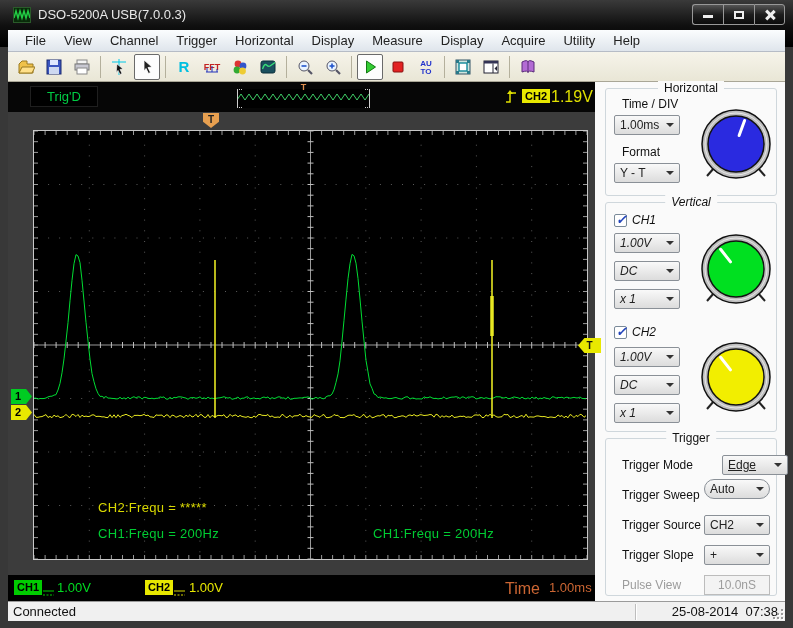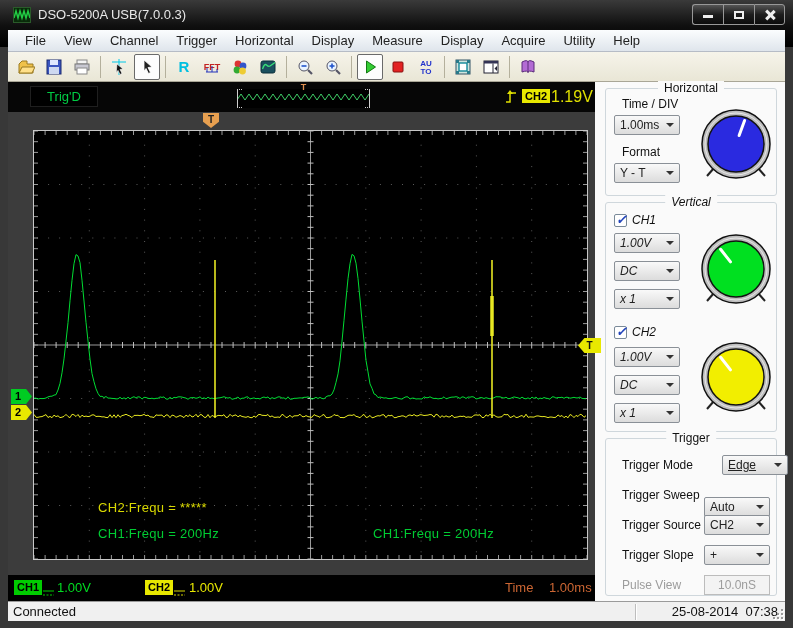--- a/index.html
+++ b/index.html
@@ -69,21 +69,21 @@
   .anno.y{color:#d8d800;} .anno.g{color:#00cc33;}
   
   .chbar{position:absolute;left:0;top:493px;width:587px;height:26px;background:#000;}
   .cbadge{position:absolute;top:5px;height:15px;font-size:11px;font-weight:bold;color:#000;
           padding:1px 3px;}
   .cb1{left:6px;background:#00cc00;} .cb2{left:137px;background:#e8e800;}
   .cvolt{position:absolute;top:5px;font-size:13px;}
   .cv1{left:49px;color:#00dd22;} .cv2{left:181px;color:#e8e800;}
   .coup{position:absolute;top:9px;}
   .cp1{left:35px;} .cp2{left:166px;}
-  .timelbl{position:absolute;left:497px;top:5px;color:#cc6633;font-size:13px;}
+  .timelbl{position:absolute;left:497px;top:5px;color:#cc6633;font-size:16px;}
   .timeval{position:absolute;left:541px;top:5px;color:#cc6633;font-size:13px;}
   
   .panel{position:absolute;left:595px;top:82px;width:190px;height:519px;background:#fafafa;
          font-size:12px;}
   .gbox{position:absolute;left:10px;width:172px;border:1px solid #cfd7dc;border-radius:3px;}
   .gtitle{position:absolute;top:-8px;left:50%;transform:translateX(-50%);background:#fafafa;
           padding:0 6px;font-size:12px;color:#111;white-space:nowrap;}
   .lbl{position:absolute;left:16px;color:#111;}
   .combo{position:absolute;width:66px;height:20px;background:linear-gradient(#f9f9f9,#dcdcdc);
          border:1px solid #8a9097;border-radius:2px;display:flex;align-items:center;
@@ -1312,21 +1312,21 @@
     </div>
 
     <div class="gbox" style="top:356px;height:158px;">
       <div class="gtitle">Trigger</div>
       <div class="lbl" style="top:19px;">Trigger Mode</div>
       <div class="combo" style="left:116px;top:16px;text-decoration:underline;">
         <span>Edge</span>
           <span class="arr"></span>
       </div>
       <div class="lbl" style="top:49px;">Trigger Sweep</div>
-      <div class="combo" style="left:98px;top:58px;">
+      <div class="combo" style="left:98px;top:40px;border-radius:10px;">
         <span>Auto</span>
           <span class="arr"></span>
       </div>
       <div class="lbl" style="top:79px;">Trigger Source</div>
       <div class="combo" style="left:98px;top:76px;">
         <span>CH2</span>
           <span class="arr"></span>
       </div>
       <div class="lbl" style="top:109px;">Trigger Slope</div>
       <div class="combo" style="left:98px;top:106px;">

